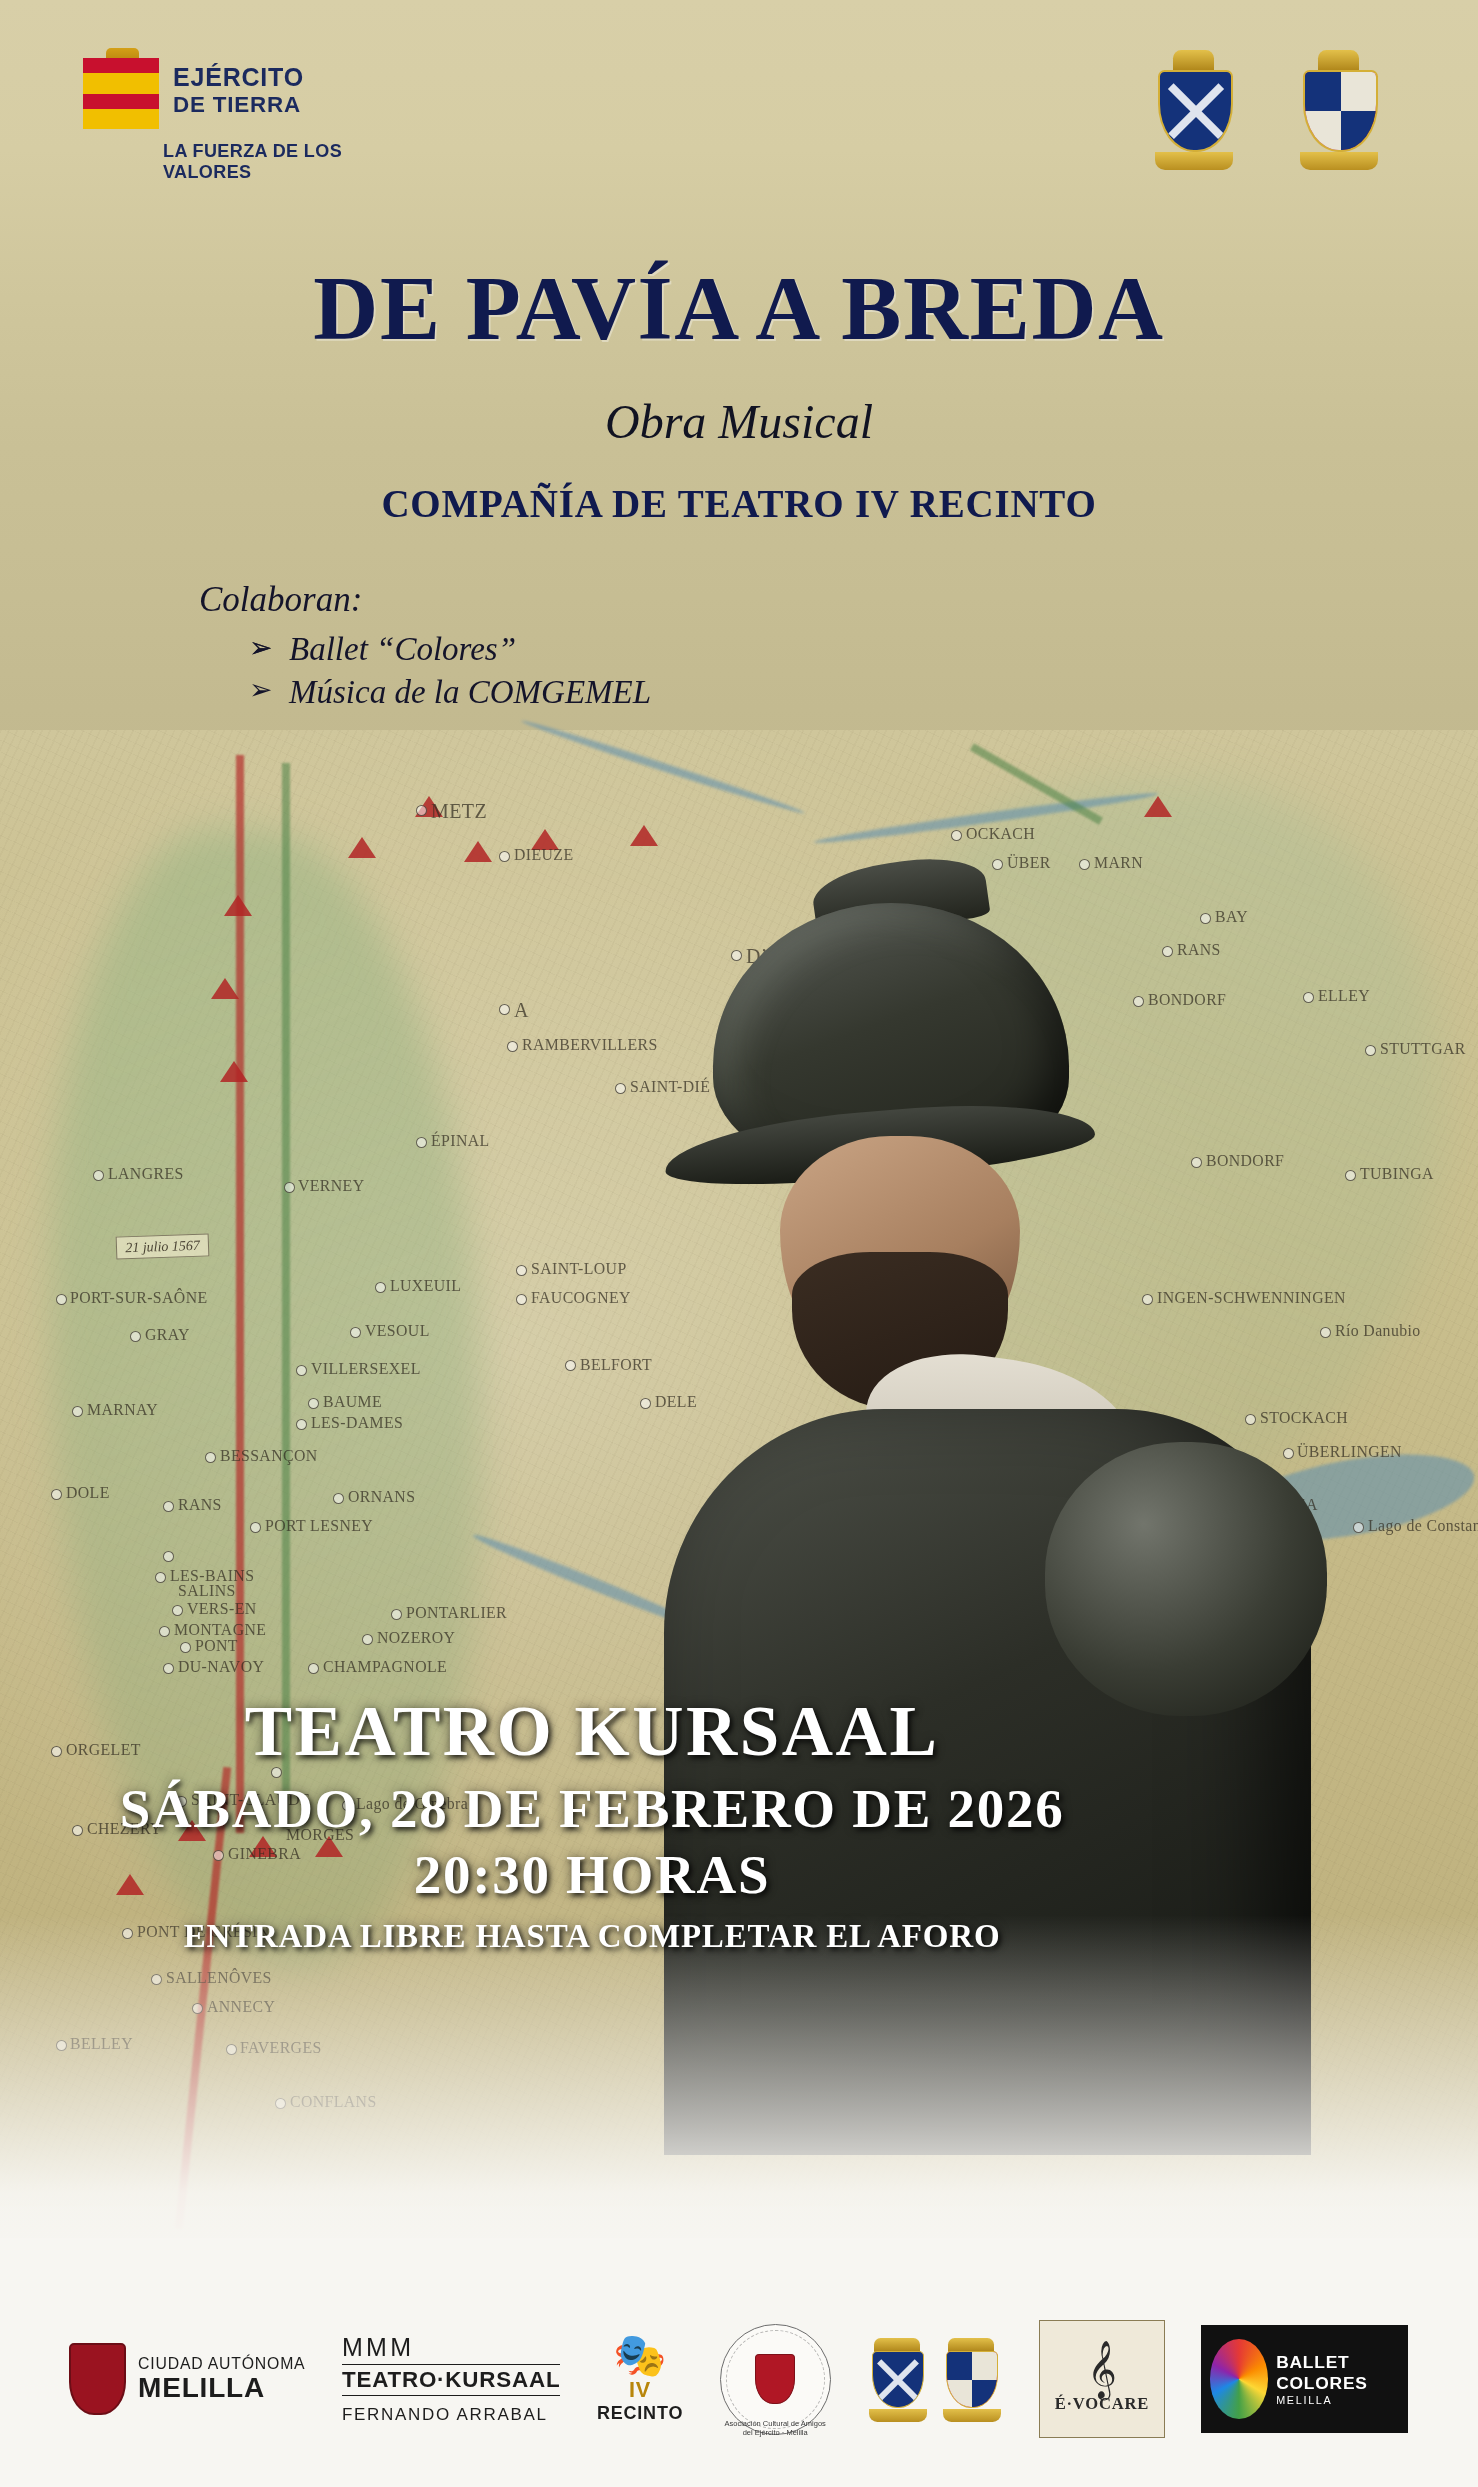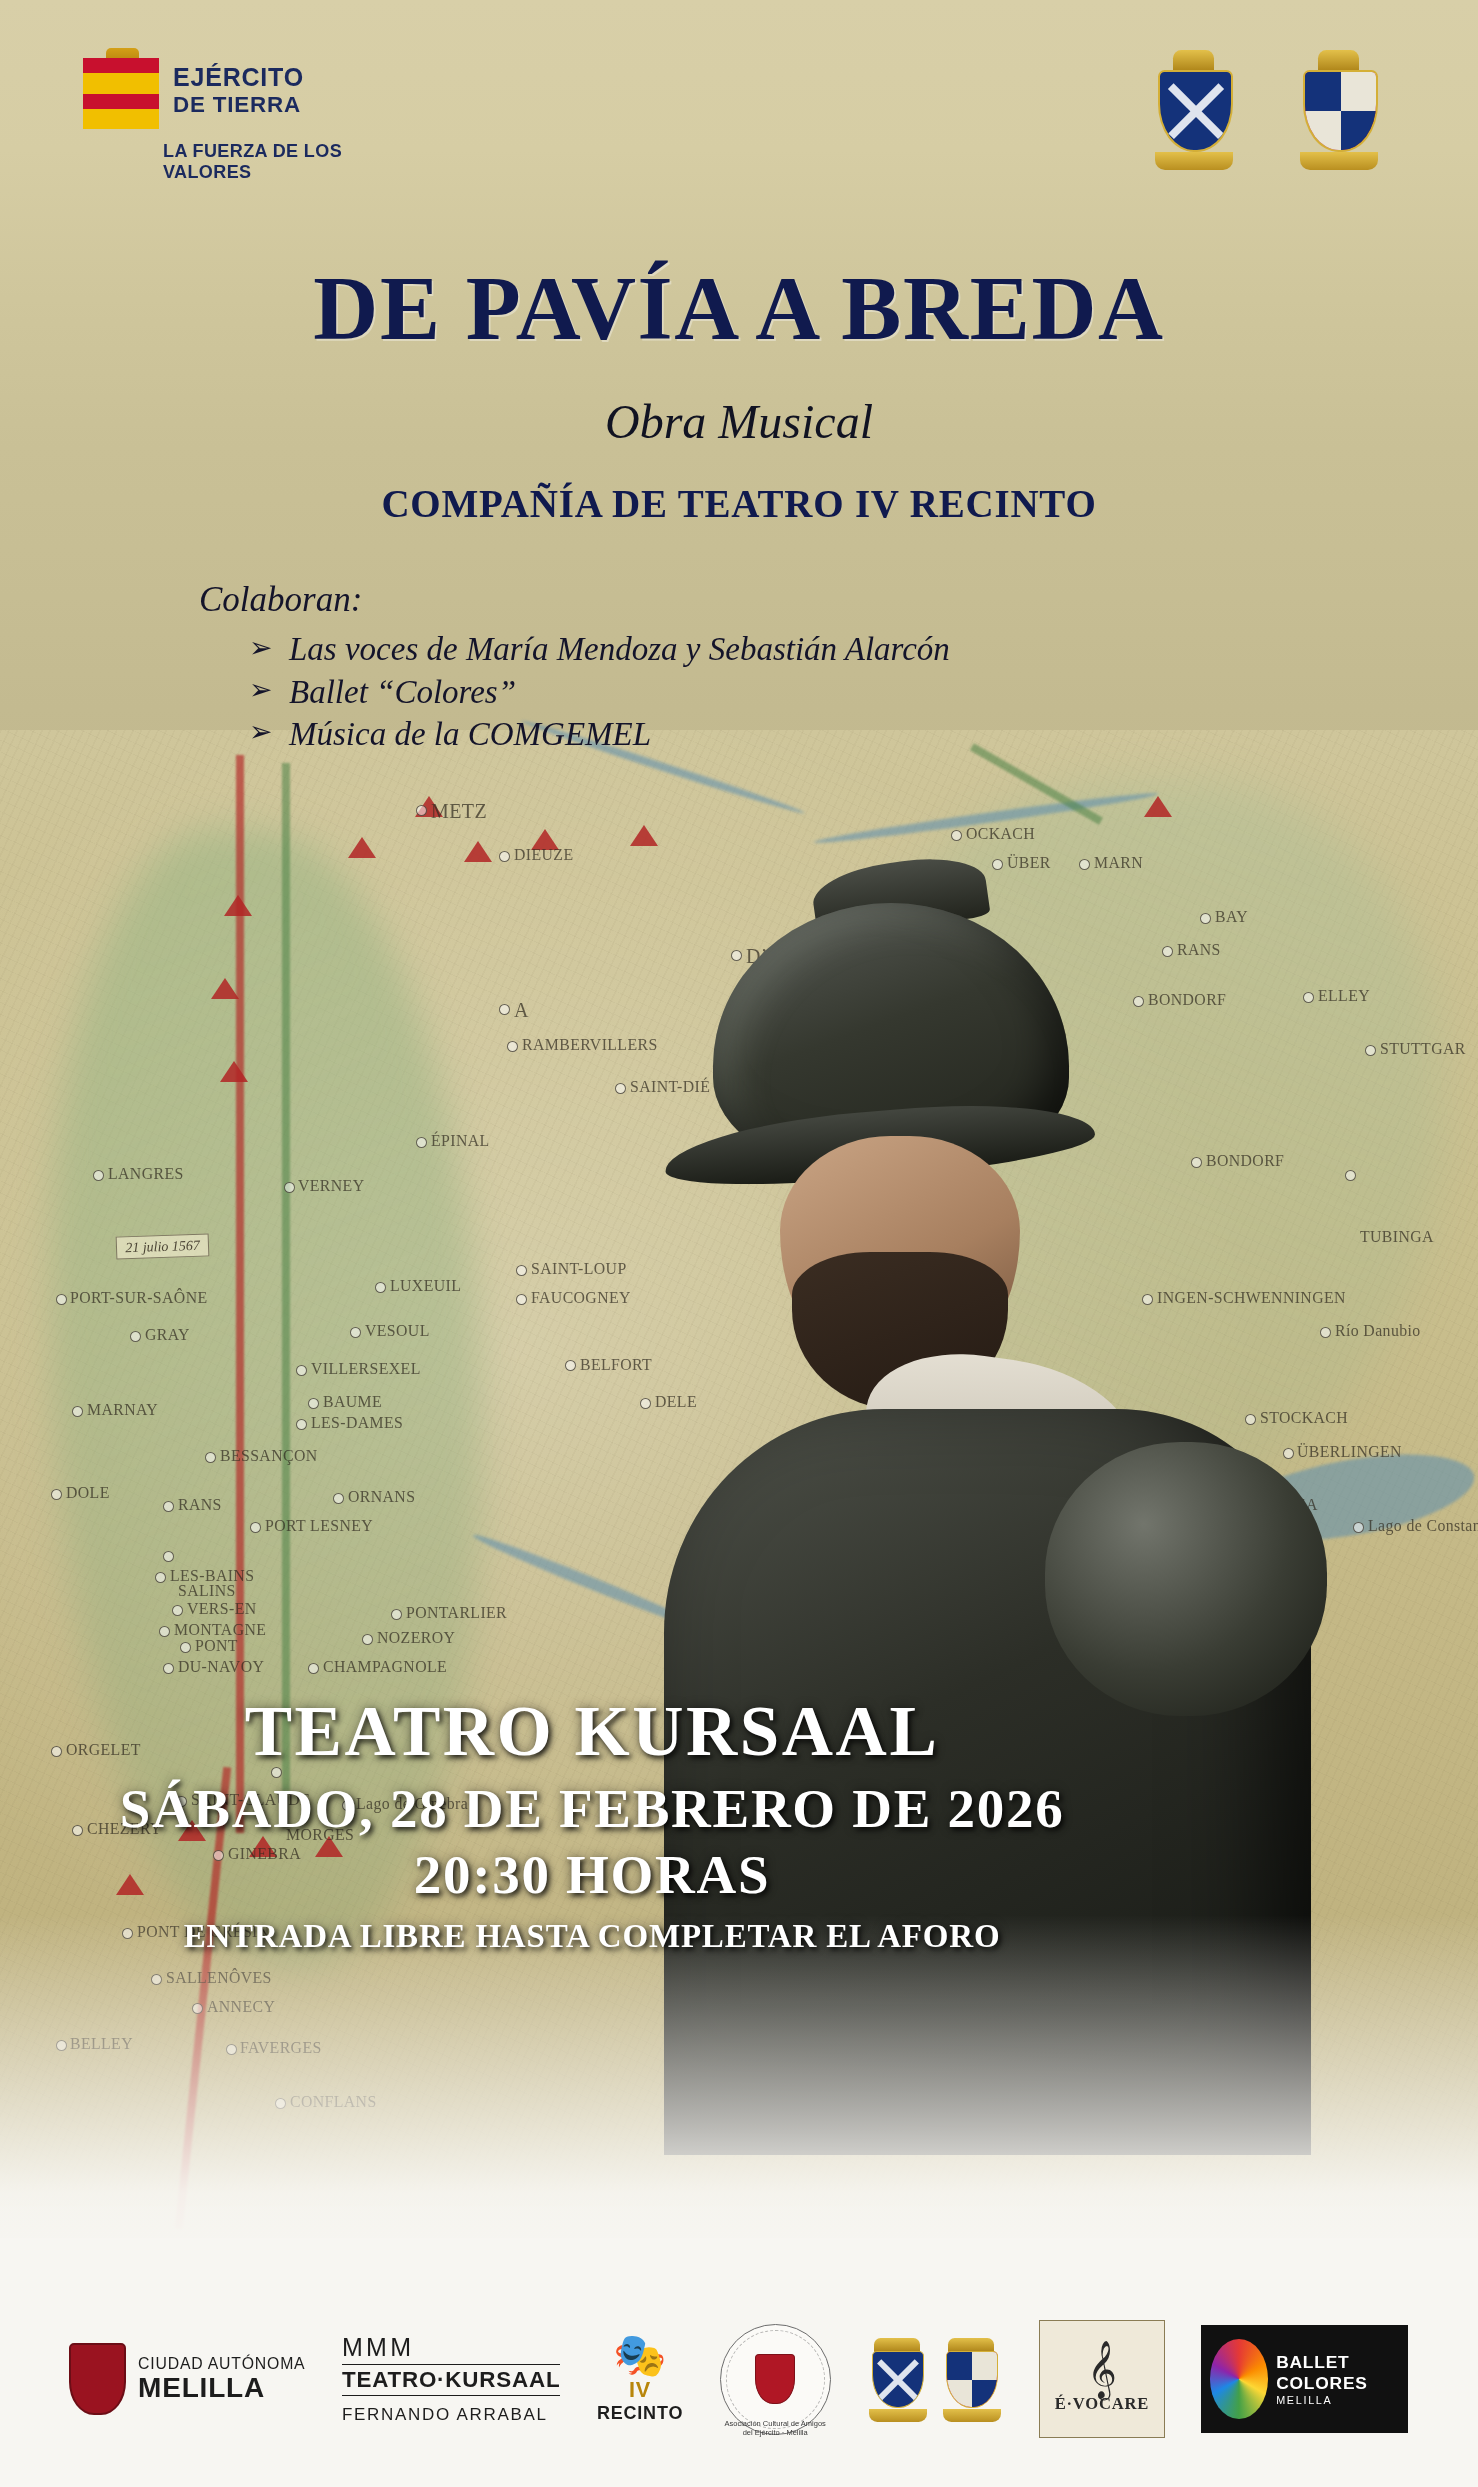--- a/index.html
+++ b/index.html
@@ -656,21 +656,21 @@
       <div class="map-city" style="left: 1177px; top: 941px;">RANS</div>
       <div class="map-dot" style="left: 1162px; top: 946px;"></div>
       <div class="map-city" style="left: 1148px; top: 991px;">BONDORF</div>
       <div class="map-dot" style="left: 1133px; top: 996px;"></div>
       <div class="map-city" style="left: 1318px; top: 987px;">ELLEY</div>
       <div class="map-dot" style="left: 1303px; top: 992px;"></div>
       <div class="map-city" style="left: 1380px; top: 1040px;">STUTTGAR</div>
       <div class="map-dot" style="left: 1365px; top: 1045px;"></div>
       <div class="map-city" style="left: 1206px; top: 1152px;">BONDORF</div>
       <div class="map-dot" style="left: 1191px; top: 1157px;"></div>
-      <div class="map-city" style="left: 1360px; top: 1228px;">TUBINGA</div>
+      <div class="map-city" style="left: 1360px; top: 1165px;">TUBINGA</div>
       <div class="map-dot" style="left: 1345px; top: 1170px;"></div>
       <div class="map-city" style="left: 1157px; top: 1289px;">INGEN-SCHWENNINGEN</div>
       <div class="map-dot" style="left: 1142px; top: 1294px;"></div>
       <div class="map-city" style="left: 1335px; top: 1322px;">Río Danubio</div>
       <div class="map-dot" style="left: 1320px; top: 1327px;"></div>
       <div class="map-city" style="left: 1260px; top: 1409px;">STOCKACH</div>
       <div class="map-dot" style="left: 1245px; top: 1414px;"></div>
       <div class="map-city" style="left: 1297px; top: 1443px;">ÜBERLINGEN</div>
       <div class="map-dot" style="left: 1283px; top: 1448px;"></div>
       <div class="map-city" style="left: 1219px; top: 1496px;">KONSTANZA</div>
@@ -735,21 +735,20 @@
 
   <div class="title-main">DE PAVÍA A BREDA</div>
   <div class="subtitle">Obra Musical</div>
   <div class="company">COMPAÑÍA DE TEATRO IV RECINTO</div>
 
   <div class="collab">
     <div class="collab-title">Colaboran:</div>
     <ul class="collab-list">
       <li>
         <span class="arrow">➢</span>
-        <span>Las voces de María Mendoza y Sebastián Alarcón</span>
       </li>
       <li>
         <span class="arrow">➢</span>
         <span>Ballet “Colores”</span>
       </li>
       <li>
         <span class="arrow">➢</span>
         <span>Música de la  COMGEMEL</span>
       </li>
     </ul>

